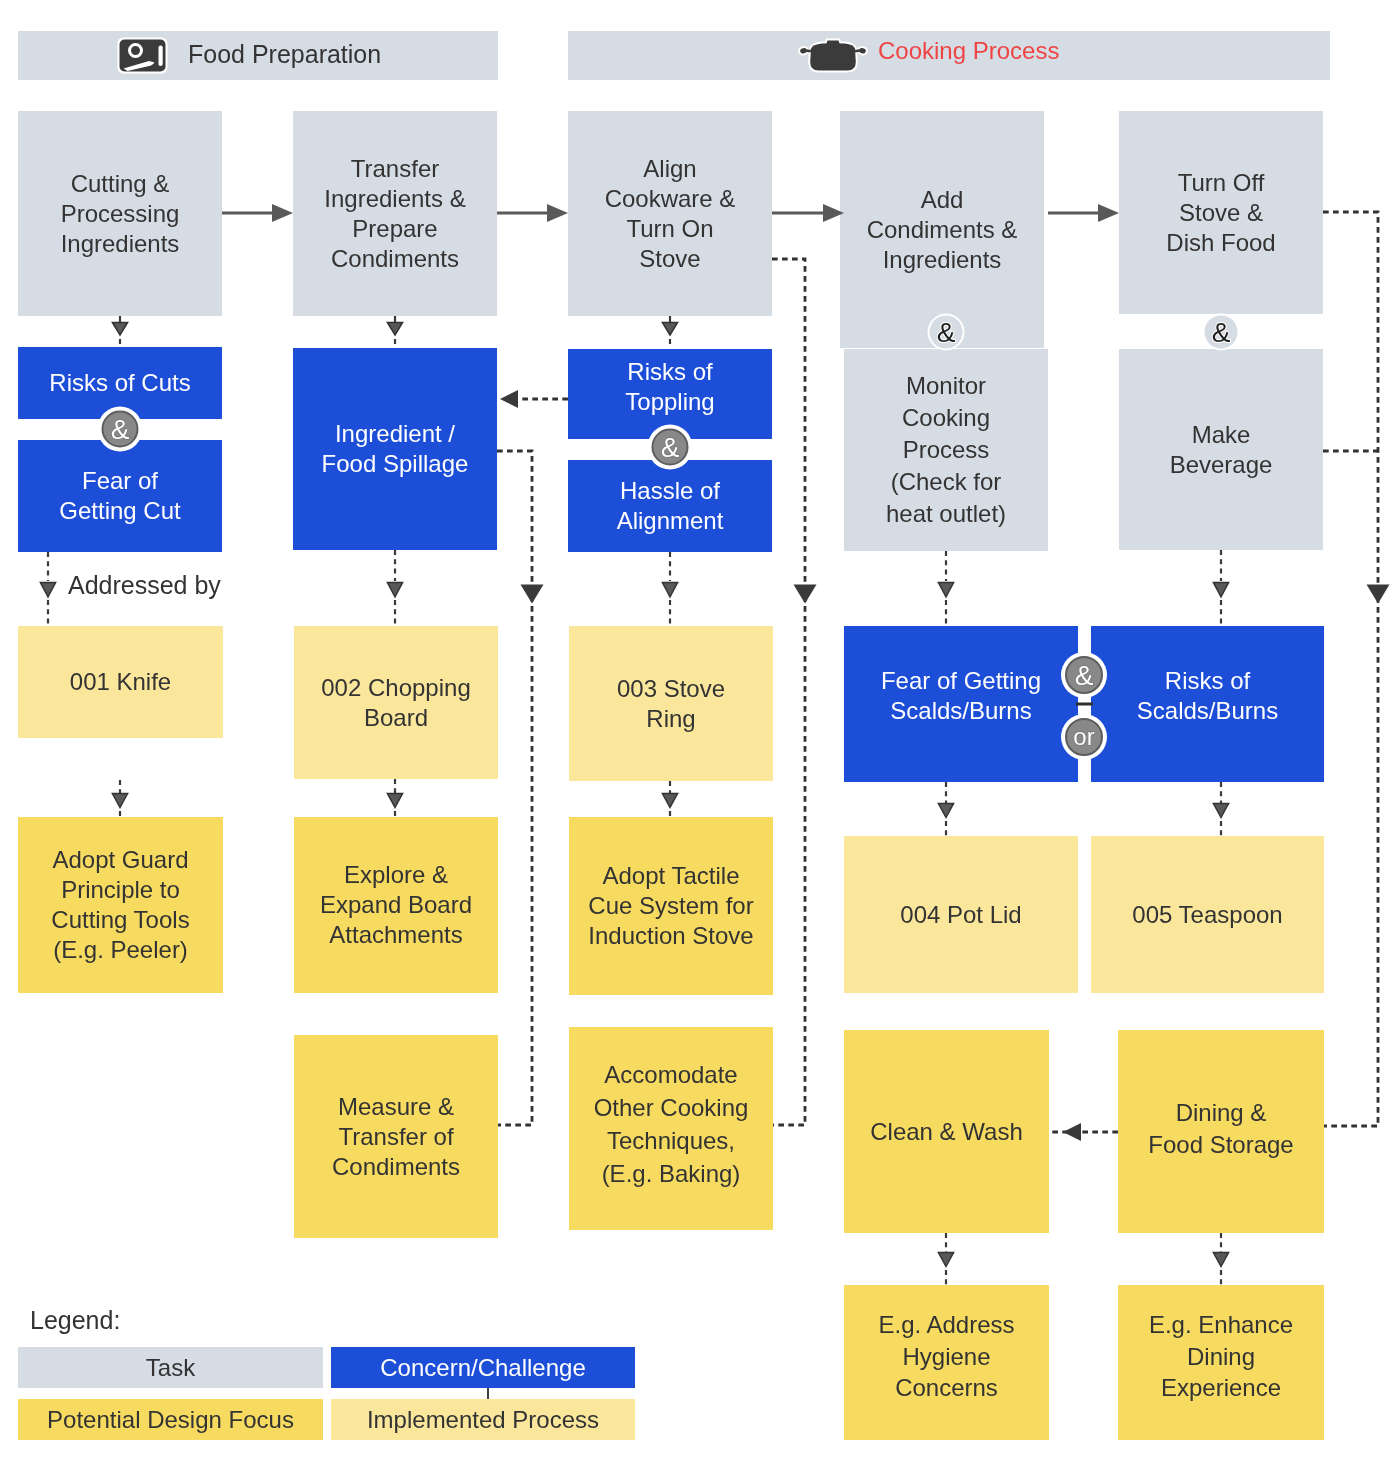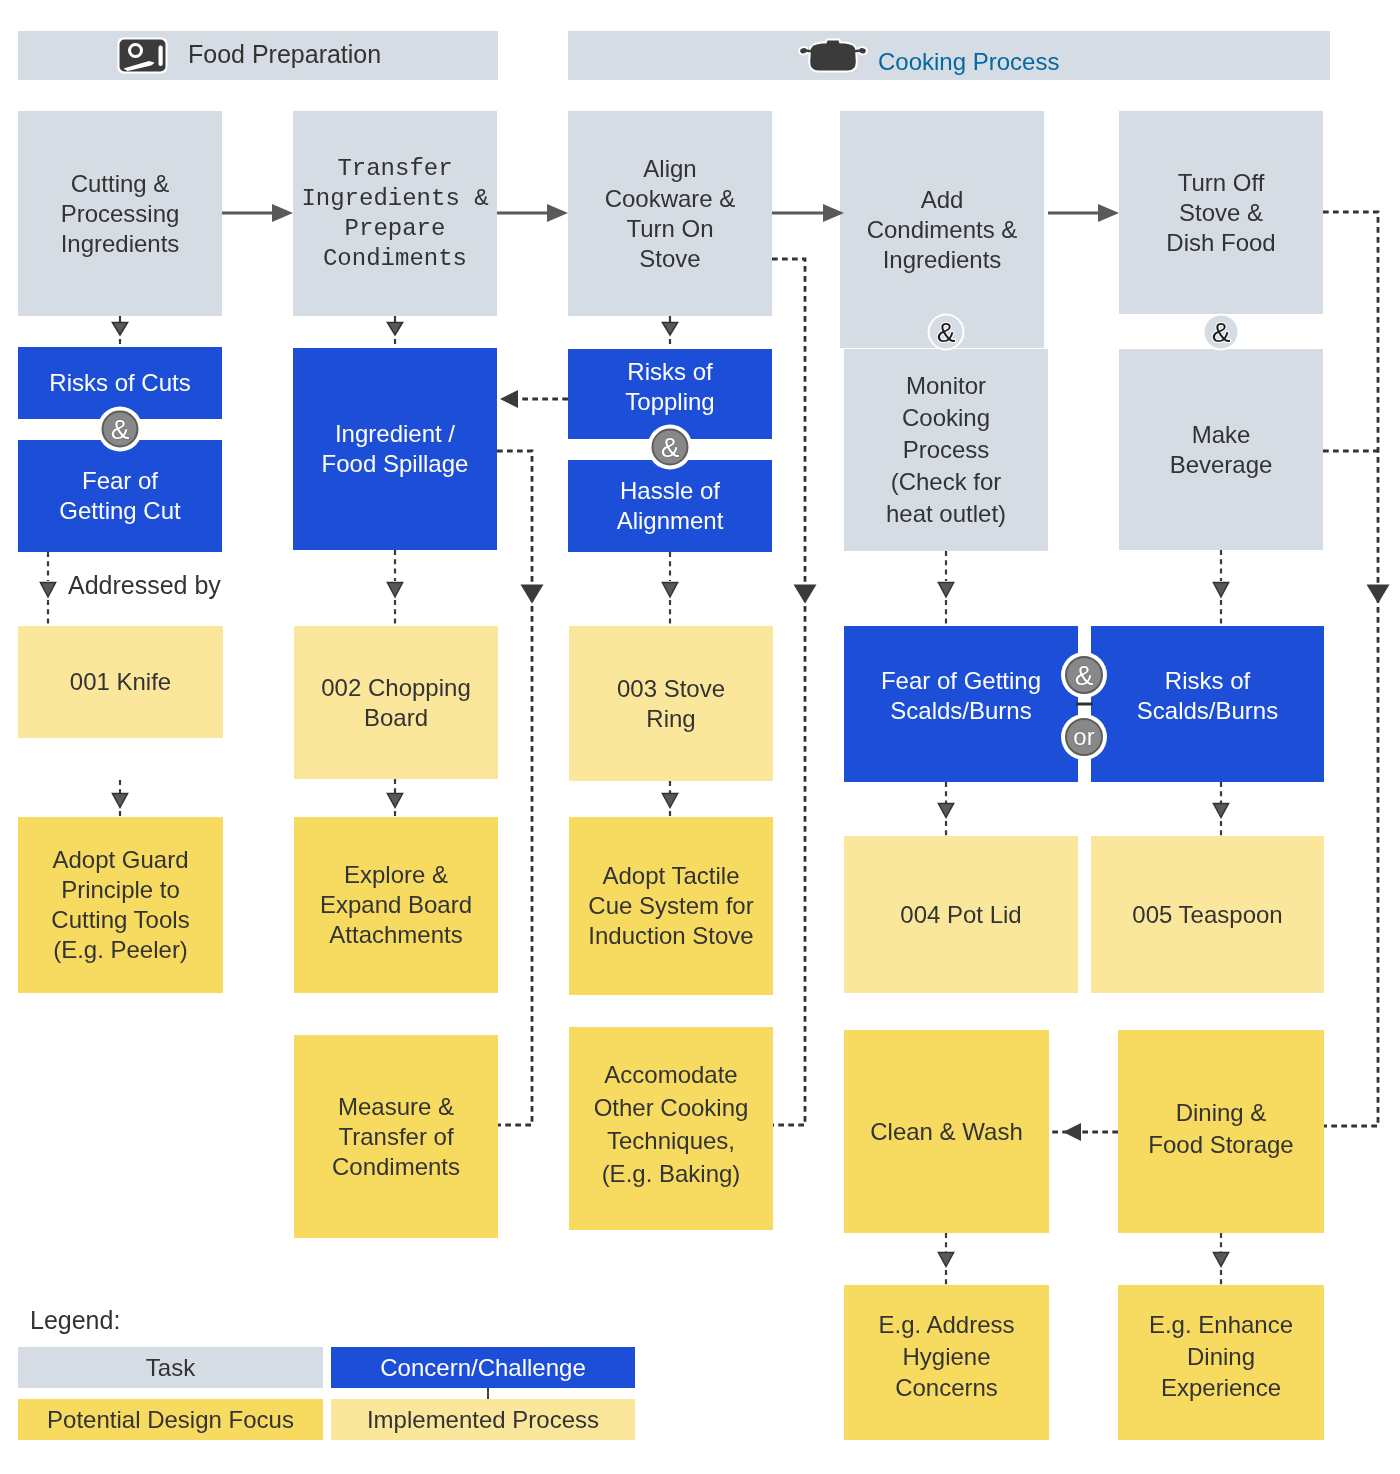--- a/index.html
+++ b/index.html
@@ -11,24 +11,24 @@
 .ly{background:#FAE79C;}
 .hdr{position:absolute;background:#D6DCE4;display:flex;align-items:center;font-size:25px;color:#333333;}
 #ov{position:absolute;left:0;top:0;z-index:6;}
 </style>
 </head>
 <body>
 
 <div class="hdr" style="left:18px;top:31px;width:480px;height:49px;"></div>
 <div class="hdr" style="left:568px;top:31px;width:762px;height:49px;"></div>
 <div style="position:absolute;left:188px;top:40px;font-size:25px;color:#333;">Food Preparation</div>
-<div style="position:absolute;left:878px;top:48px;font-size:24px;color:#0369a1;">Cooking Process</div>
+<div style="position:absolute;left:878px;top:37px;font-size:24px;color:#ef4444;">Cooking Process</div>
 
 <div class="box lb" style="left:18px;top:111px;width:204px;height:205px;">Cutting &amp;<br>Processing<br>Ingredients</div>
-<div class="box lb" style="left:293px;top:111px;width:204px;height:205px;font-family:Liberation Mono, monospace;">Transfer<br>Ingredients &amp;<br>Prepare<br>Condiments</div>
+<div class="box lb" style="left:293px;top:111px;width:204px;height:205px;">Transfer<br>Ingredients &amp;<br>Prepare<br>Condiments</div>
 <div class="box lb" style="left:568px;top:111px;width:204px;height:205px;">Align<br>Cookware &amp;<br>Turn On<br>Stove</div>
 <div class="box lb" style="left:840px;top:111px;width:204px;height:237px;">Add<br>Condiments &amp;<br>Ingredients</div>
 <div class="box lb" style="left:1119px;top:111px;width:204px;height:203px;">Turn Off<br>Stove &amp;<br>Dish Food</div>
 
 <div class="box gy" style="left:18px;top:347px;width:204px;height:72px;">Risks of Cuts</div>
 <div class="box gy" style="left:18px;top:440px;width:204px;height:112px;">Fear of<br>Getting Cut</div>
 <div class="box gy" style="left:293px;top:348px;width:204px;height:202px;">Ingredient /<br>Food Spillage</div>
 <div class="box gy" style="left:568px;top:349px;width:204px;height:90px;padding-bottom:15px;">Risks of<br>Toppling</div>
 <div class="box gy" style="left:568px;top:460px;width:204px;height:92px;">Hassle of<br>Alignment</div>
 <div class="box lb" style="left:844px;top:349px;width:204px;height:202px;line-height:32px;">Monitor<br>Cooking<br>Process<br>(Check for<br>heat outlet)</div>

